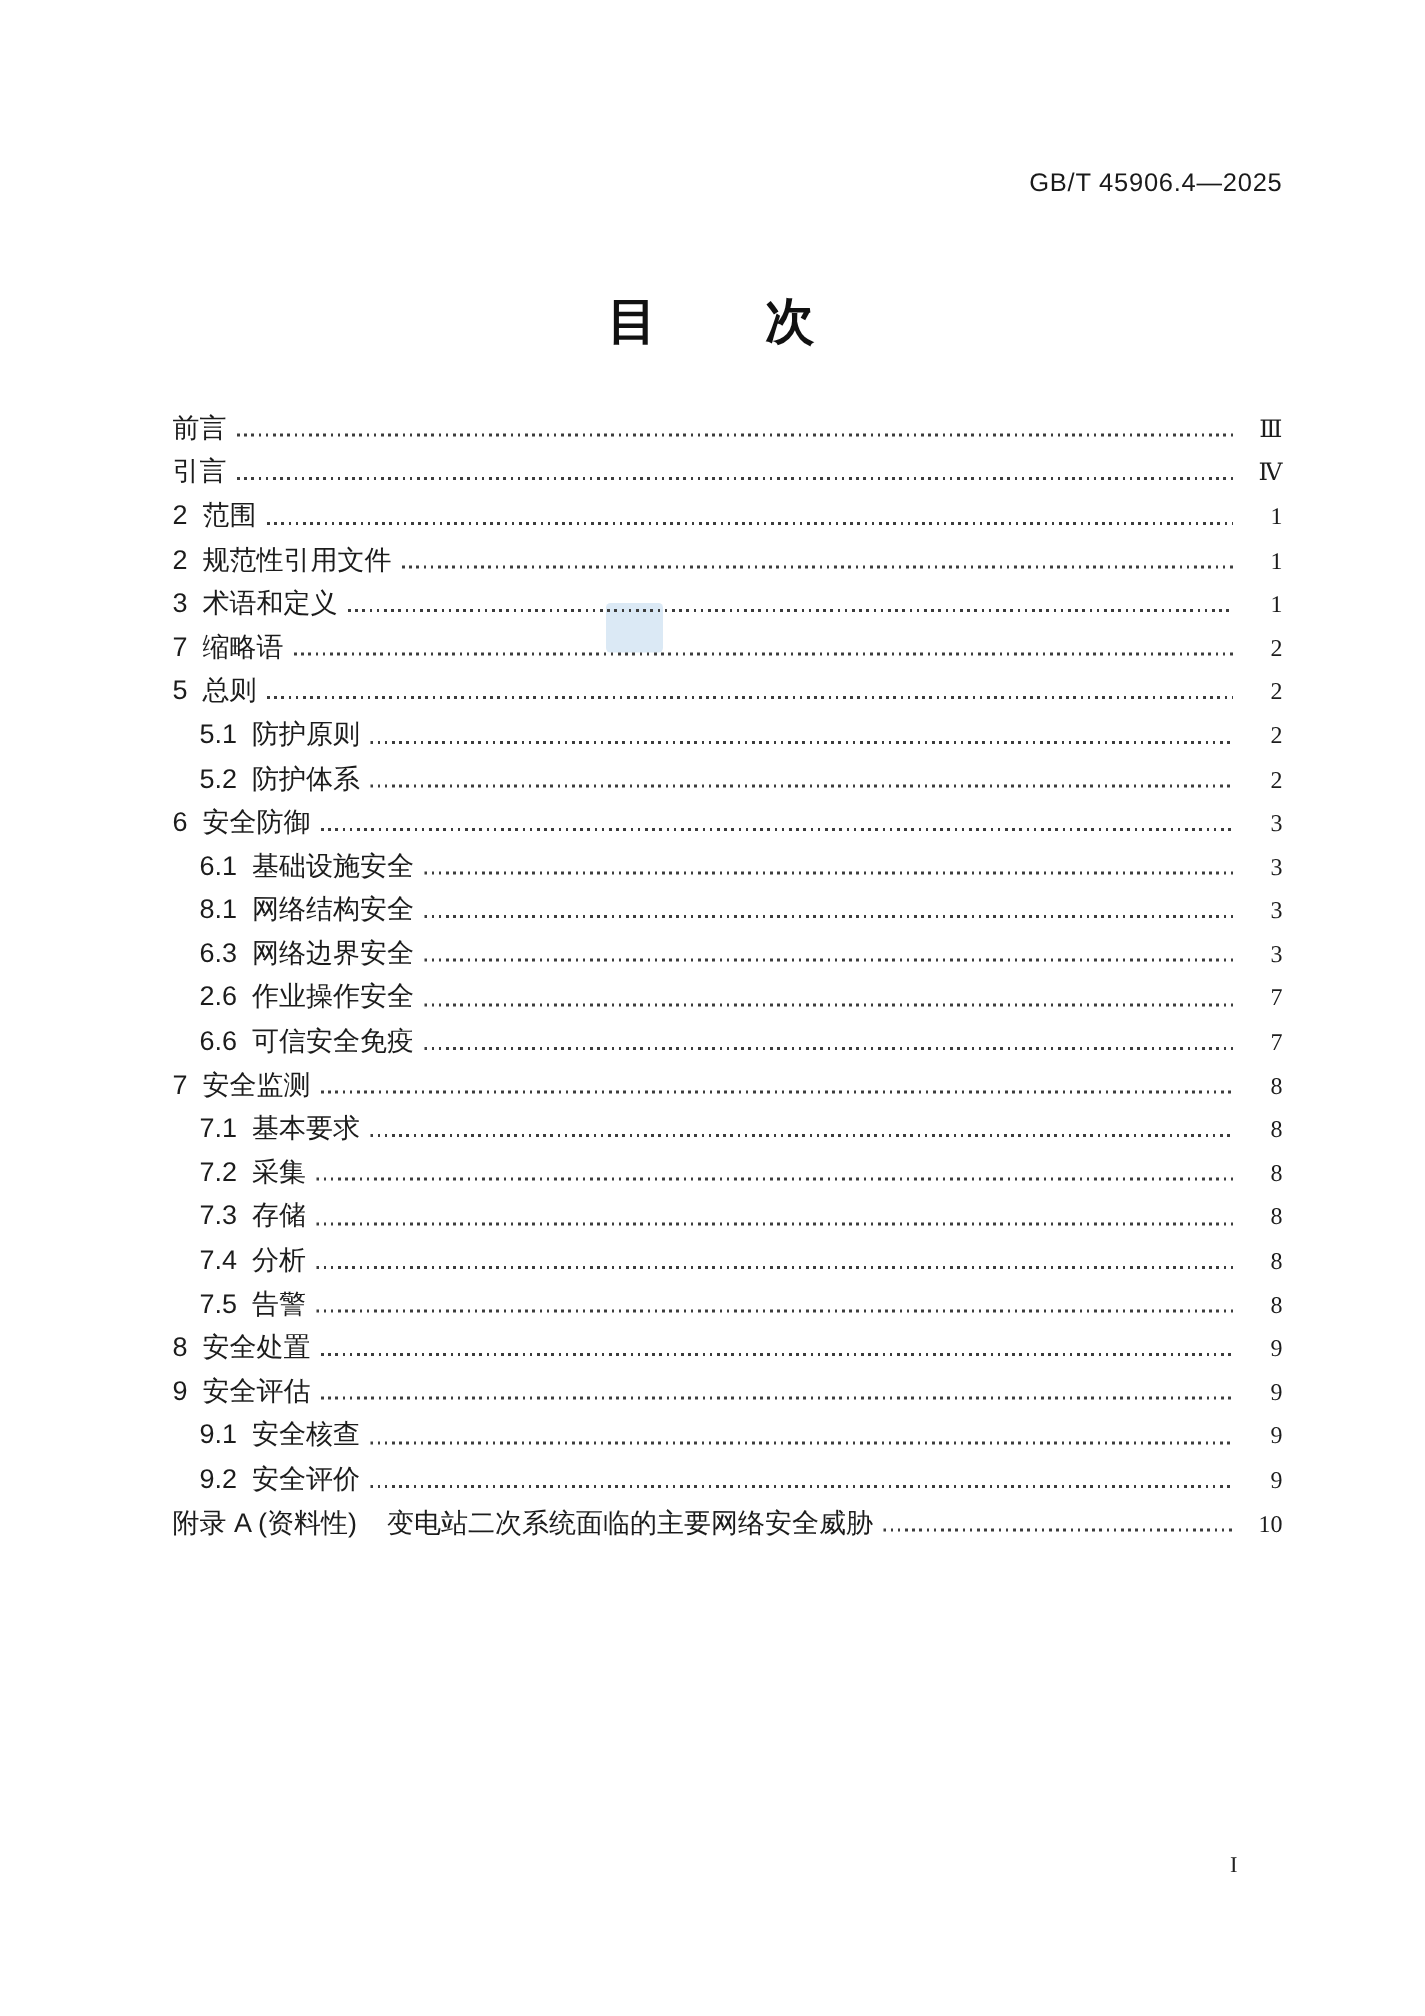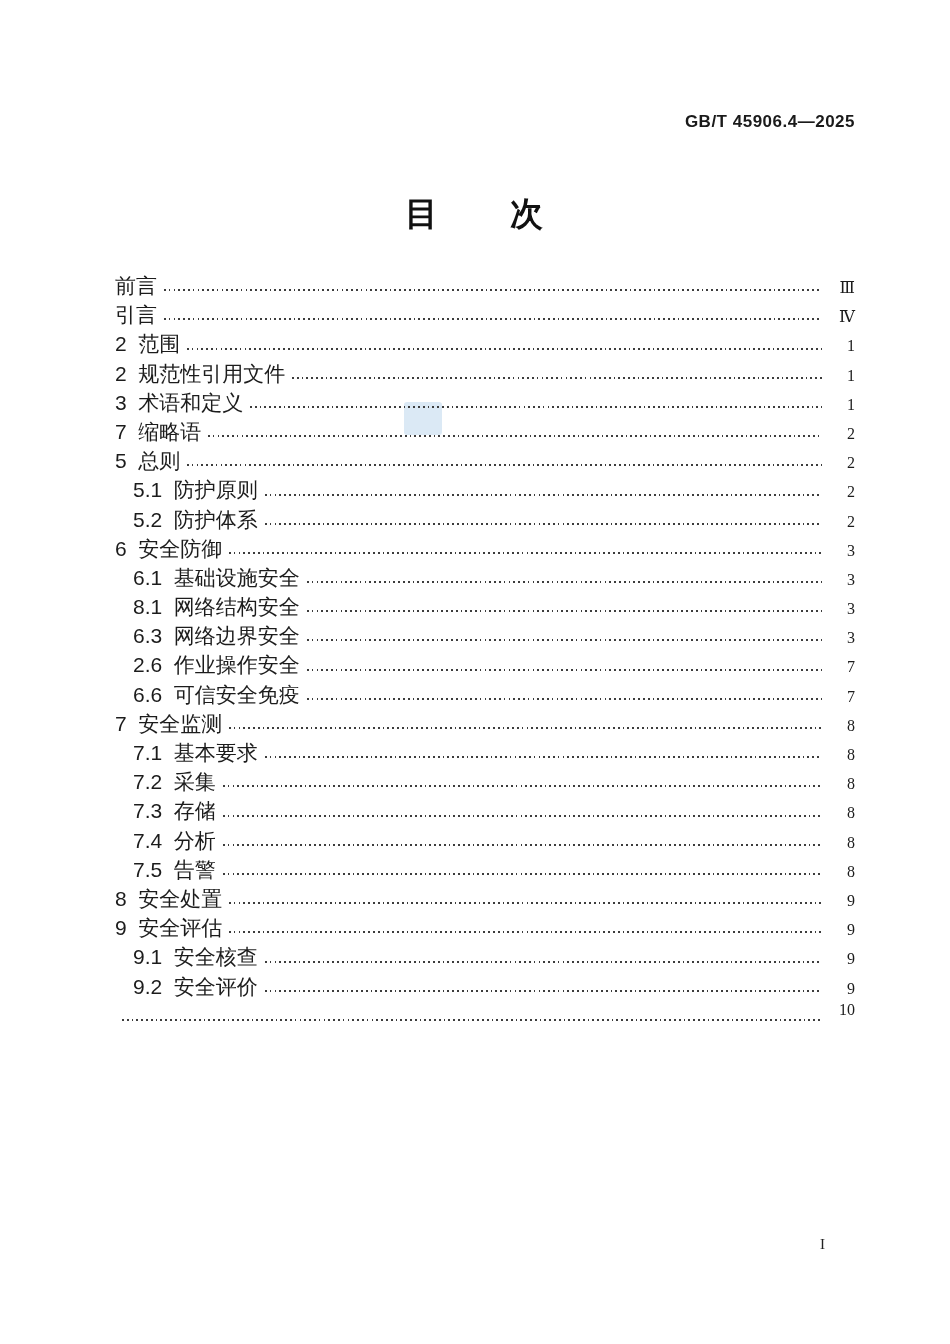--- a/index.html
+++ b/index.html
@@ -9,21 +9,21 @@
     background: #ffffff;
     font-family: "Liberation Sans", "DejaVu Sans", sans-serif;
     color: #1c1c1c;
     overflow: hidden;
   }
   .doc-number {
     position: absolute;
     top: 112px;
     right: 95px;
     font-size: 17px;
-    font-weight: 700;
+    font-weight: 400;
     letter-spacing: 0.5px;
     color: #1a1a1a;
   }
   .page-title {
     position: absolute;
     top: 192px;
     left: 0;
     width: 100%;
     text-align: center;
     font-size: 33px;
@@ -48,21 +48,21 @@
     width: 740px;
   }
   .toc-row {
     display: flex;
     align-items: baseline;
     height: 29.2px;
   }
   .toc-row.lv1 { padding-left: 18px; }
   .entry-label {
     white-space: pre;
-    font-size: 21px;
+    font-size: 18px;
     line-height: 29.2px;
     color: #1c1c1c;
   }
   .leader {
     flex: 1;
     align-self: flex-end;
     height: 2px;
     margin: 0 7px 9px 7px;
     background-image: repeating-linear-gradient(90deg, #3c3c3c 0 1.7px, transparent 1.7px 4.8px);
   }
@@ -211,18 +211,19 @@
       <span class="entry-label">9.1  安全核查</span>
       <span class="leader"></span>
       <span class="page-num">9</span>
     </div>
   <div class="toc-row lv1">
       <span class="entry-label">9.2  安全评价</span>
       <span class="leader"></span>
       <span class="page-num">9</span>
     </div>
   <div class="toc-row">
+      <span class="entry-label">附录 A (资料性)    变电站二次系统面临的主要网络安全威胁</span>
       <span class="leader"></span>
       <span class="page-num">10</span>
     </div>
 </div>
 
 <div class="footer-page">I</div>
 
 </body></html>

